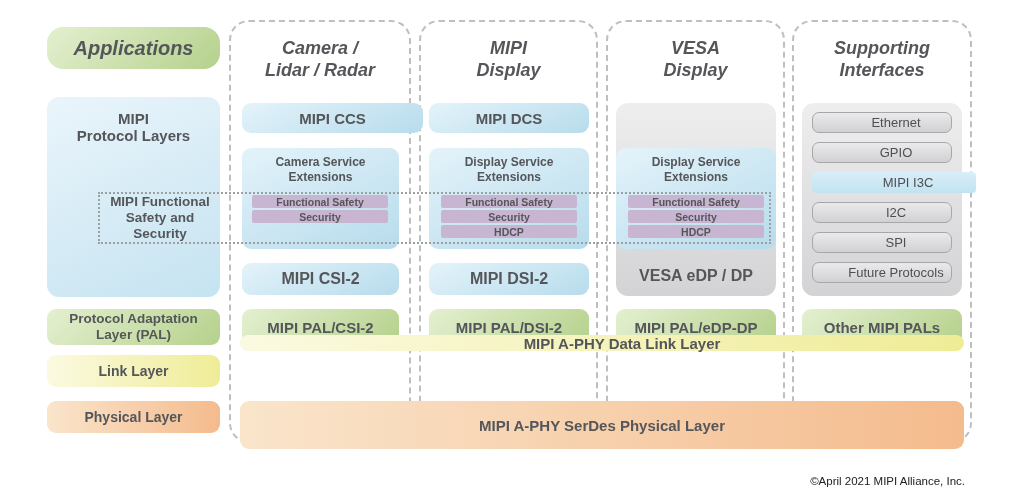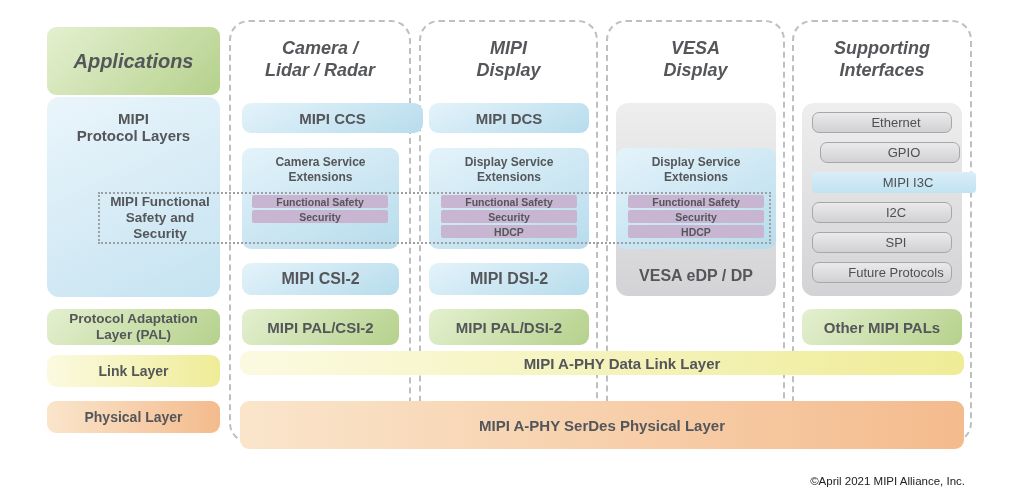--- a/index.html
+++ b/index.html
@@ -45,21 +45,21 @@
 
   <div class="abs flexc hdr bold ital ml" style="left:229px;top:34px;width:182px;height:50px;">Camera /
 Lidar / Radar</div>
   <div class="abs flexc hdr bold ital ml" style="left:419px;top:34px;width:179px;height:50px;">MIPI
 Display</div>
   <div class="abs flexc hdr bold ital ml" style="left:606px;top:34px;width:179px;height:50px;">VESA
 Display</div>
   <div class="abs flexc hdr bold ital ml" style="left:792px;top:34px;width:180px;height:50px;">Supporting
 Interfaces</div>
 
-  <div class="abs flexc box g-green bold ital" style="left:47px;top:27px;width:173px;height:68px;font-size:20px;">Applications</div>
+  <div class="abs flexc box g-green bold ital" style="left:47px;top:27px;width:173px;height:42px;font-size:20px;border-radius:16px;">Applications</div>
   <div class="abs bigr g-bigblue" style="left:47px;top:97px;width:173px;height:200px;"></div>
   <div class="abs flexc lbl-md bold ml" style="left:47px;top:108px;width:173px;height:38px;">MIPI
 Protocol Layers</div>
   <div class="abs flexc bold ml" style="left:98px;top:194px;width:124px;height:48px;font-size:13.5px;line-height:1.2;">MIPI Functional
 Safety and
 Security</div>
   <div class="abs flexc box g-yellow bold" style="left:47px;top:355px;width:173px;height:32px;font-size:14px;">Link Layer</div>
   <div class="abs flexc box g-green bold ml" style="left:47px;top:309px;width:173px;height:36px;font-size:13.5px;line-height:1.2;">Protocol Adaptation
 Layer (PAL)</div>
   <div class="abs flexc box g-orange bold" style="left:47px;top:401px;width:173px;height:32px;font-size:14px;">Physical Layer</div>
@@ -84,30 +84,31 @@
   <div class="abs flexc box g-green bold lbl-md" style="left:429px;top:309px;width:160px;height:36px;">MIPI PAL/DSI-2</div>
 
   <div class="abs bigr g-gray" style="left:616px;top:103px;width:160px;height:193px;"></div>
   <div class="abs box g-blue" style="left:616px;top:148px;width:160px;height:101px;"></div>
   <div class="abs flexc lbl-sm bold ml" style="left:616px;top:154px;width:160px;height:32px;">Display Service
 Extensions</div>
   <div class="abs flexc purple lbl-xs bold" style="left:628px;top:195px;width:136px;height:13px;">Functional Safety</div>
   <div class="abs flexc purple lbl-xs bold" style="left:628px;top:210px;width:136px;height:13px;">Security</div>
   <div class="abs flexc purple lbl-xs bold" style="left:628px;top:225px;width:136px;height:13px;">HDCP</div>
   <div class="abs flexc bold lbl-lg" style="left:616px;top:260px;width:160px;height:32px;">VESA eDP / DP</div>
+  <div class="abs flexc box g-green bold lbl-md" style="left:616px;top:309px;width:160px;height:36px;">MIPI PAL/eDP-DP</div>
 
   <div class="abs bigr g-gray" style="left:802px;top:103px;width:160px;height:193px;"></div>
   <div class="abs flexc g-grayinner lbl-int" style="left:812px;top:112px;width:140px;height:21px;">Ethernet</div>
-  <div class="abs flexc g-grayinner lbl-int" style="left:812px;top:142px;width:140px;height:21px;margin-left:8px;">GPIO</div>
+  <div class="abs flexc g-grayinner lbl-int" style="left:812px;top:142px;width:140px;height:21px;">GPIO</div>
   <div class="abs flexc g-i3c lbl-int" style="left:812px;top:172px;width:164px;height:21px;">MIPI I3C</div>
   <div class="abs flexc g-grayinner lbl-int" style="left:812px;top:202px;width:140px;height:21px;">I2C</div>
   <div class="abs flexc g-grayinner lbl-int" style="left:812px;top:232px;width:140px;height:21px;">SPI</div>
   <div class="abs flexc g-grayinner lbl-int" style="left:812px;top:262px;width:140px;height:21px;">Future Protocols</div>
   <div class="abs flexc box g-green bold lbl-md" style="left:802px;top:309px;width:160px;height:36px;">Other MIPI PALs</div>
 
   <div class="abs dotted-box" style="left:98px;top:192px;width:673px;height:52px;"></div>
 
-  <div class="abs flexc box g-yellow bold lbl-md" style="left:240px;top:351px;width:724px;height:24px;padding-left:40px;">MIPI A-PHY Data Link Layer</div>
+  <div class="abs flexc box g-yellow bold lbl-md" style="left:240px;top:335px;width:724px;height:16px;padding-left:40px;">MIPI A-PHY Data Link Layer</div>
   <div class="abs flexc box g-orange bold lbl-md" style="left:240px;top:401px;width:724px;height:48px;">MIPI A-PHY SerDes Physical Layer</div>
 
   <div class="abs copyright" style="left:665px;top:453px;width:300px;text-align:right;margin-top:22px;">©April 2021 MIPI Alliance, Inc.</div>
 
 </div>
 
 </body></html>

